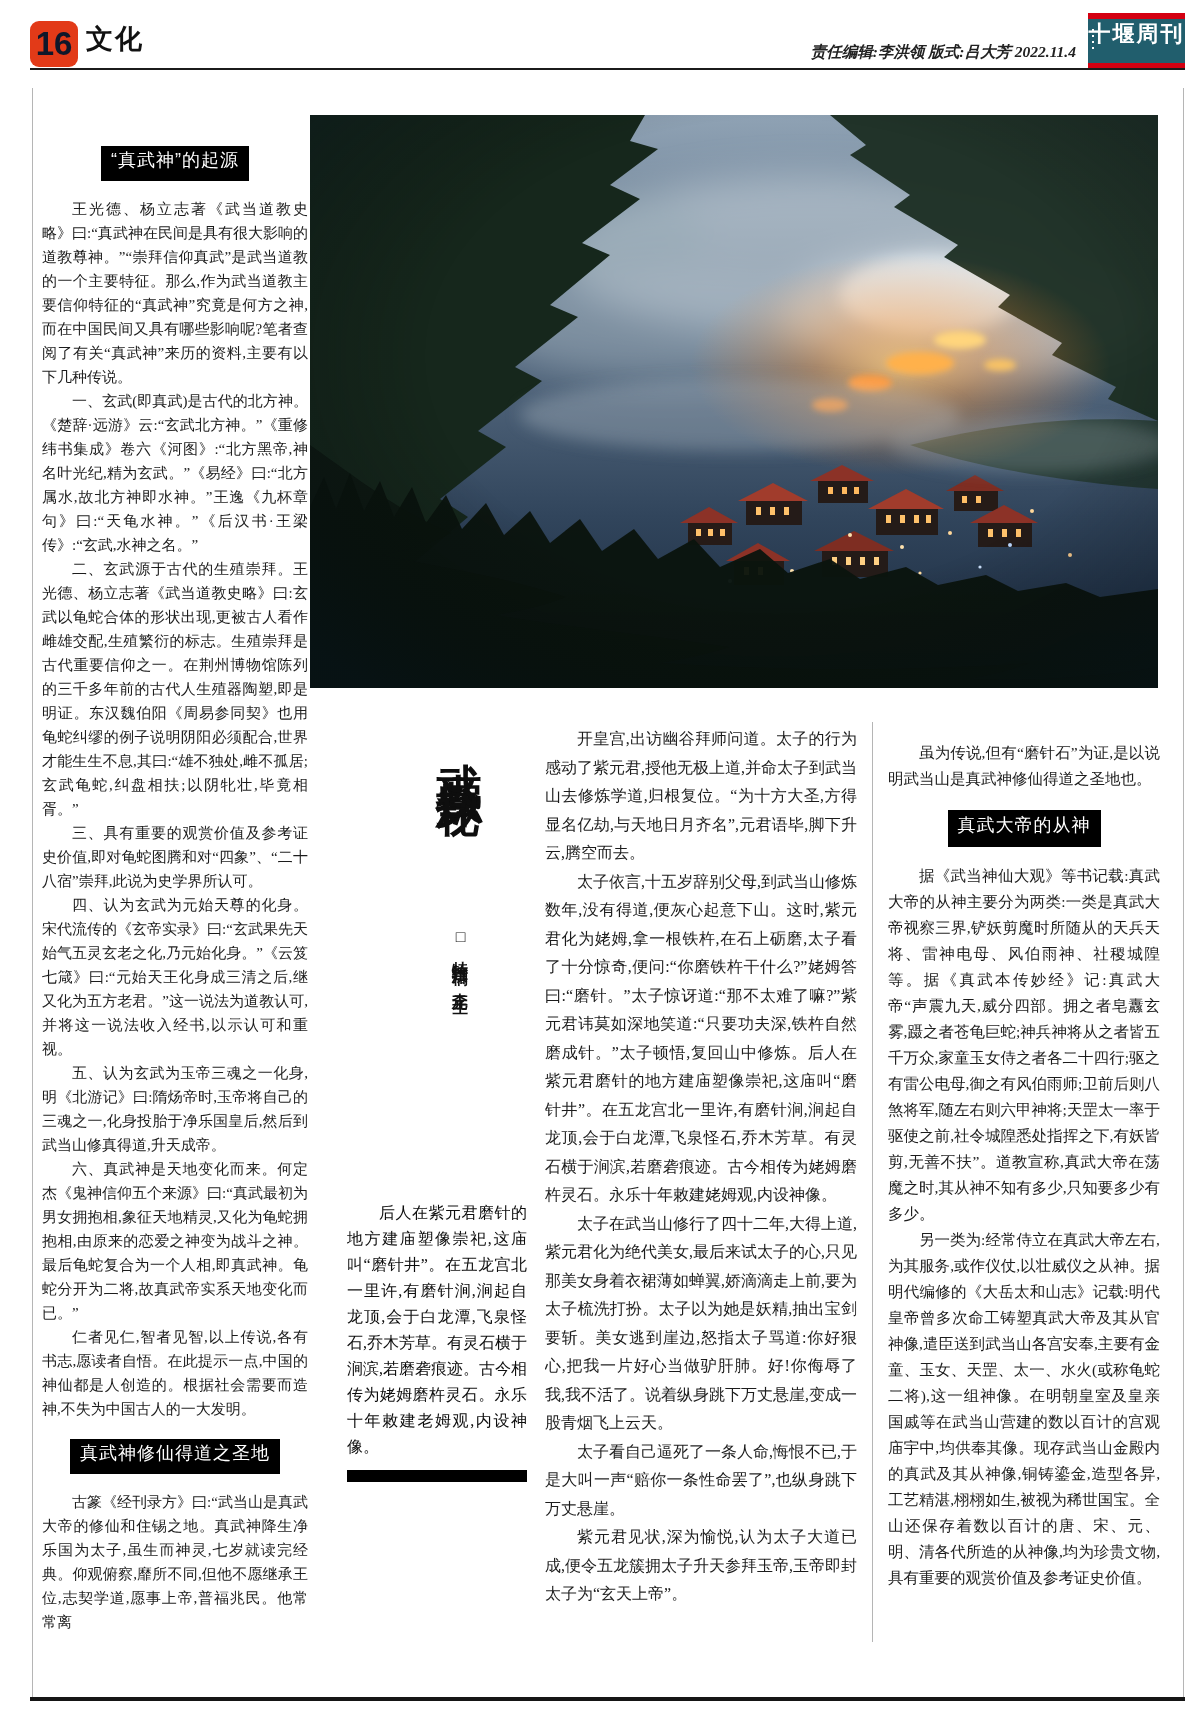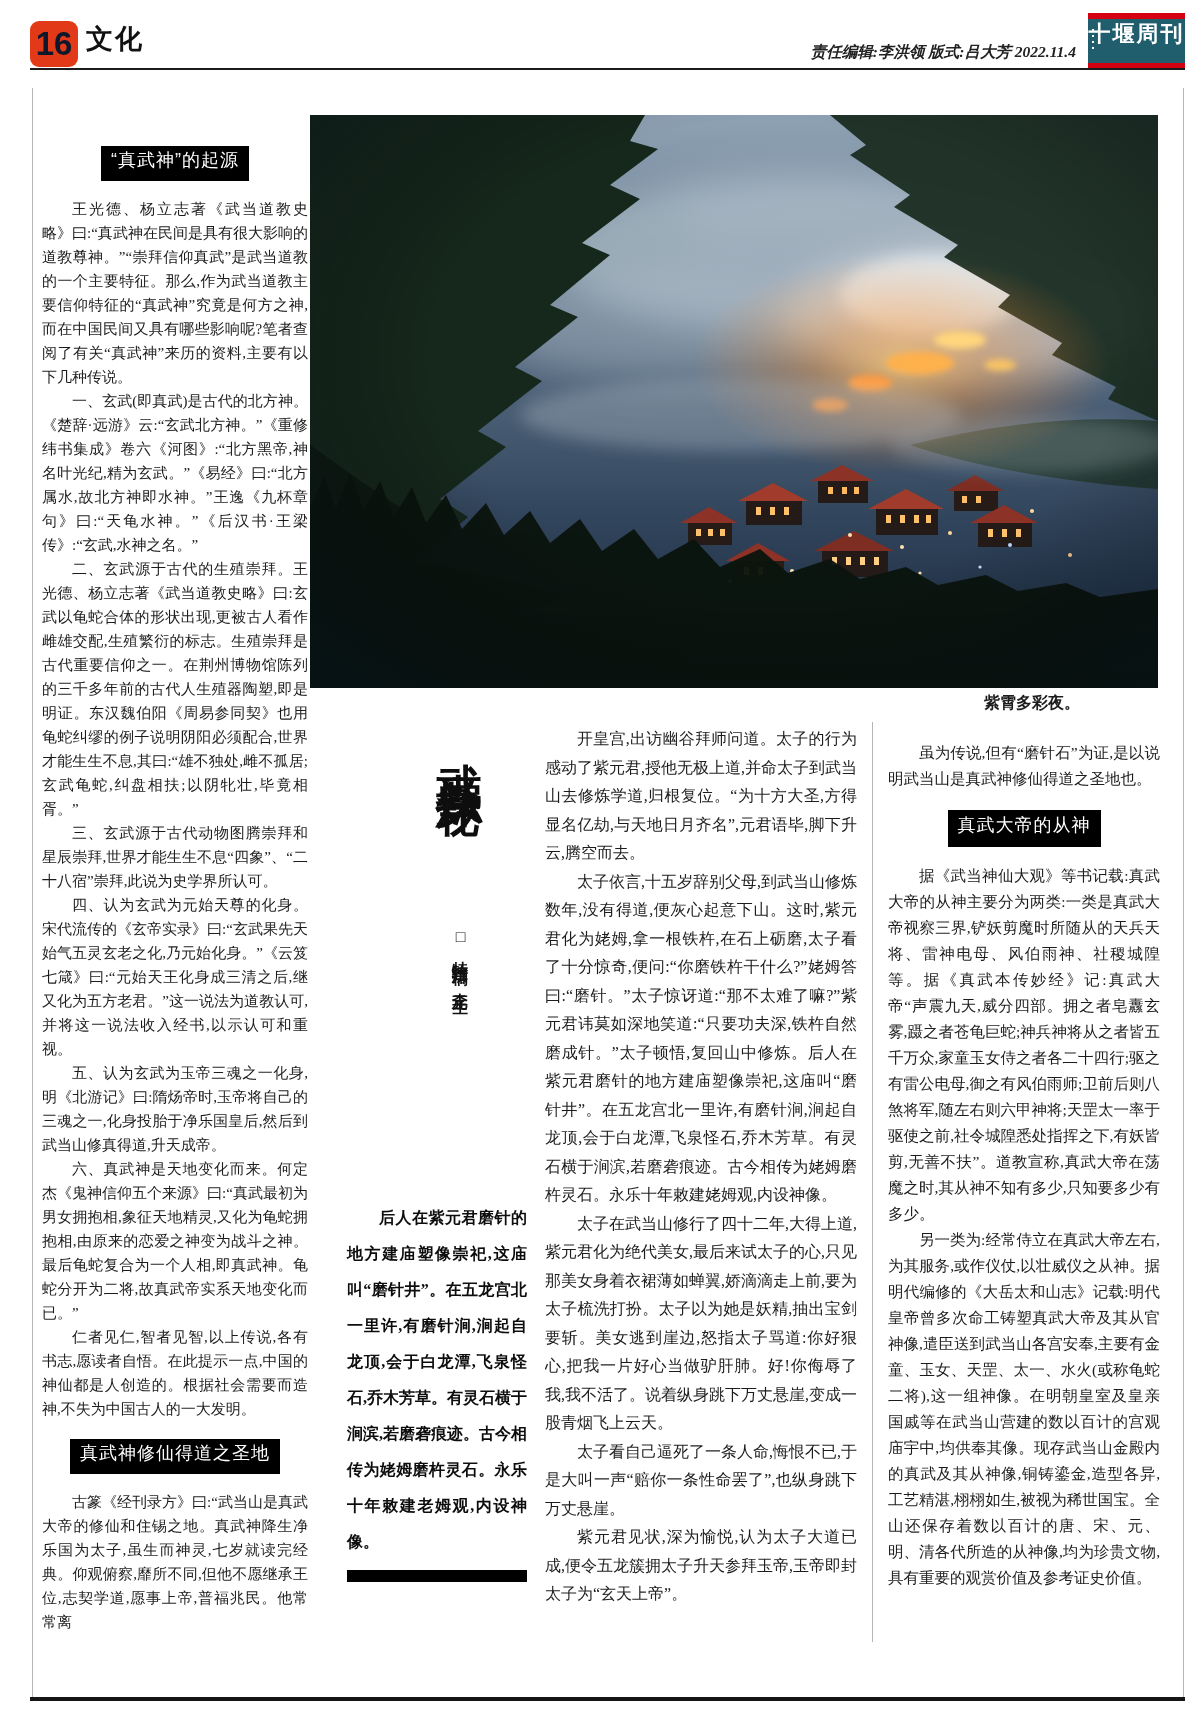--- a/index.html
+++ b/index.html
@@ -49,22 +49,22 @@
          font-weight:bold;color:#0e0e0e;}
   .t-main{font-size:46px;letter-spacing:10px;}
   .t-part{font-size:20px;margin-top:10px;letter-spacing:2px;}
   #byline{position:absolute;left:449px;top:928px;height:320px;writing-mode:vertical-rl;
           font-family:"Liberation Sans","DejaVu Sans",sans-serif;font-size:16px;font-weight:600;
           letter-spacing:3px;color:#111;}
   #byline .author{margin-top:20px;}
 
   
   #pullquote{position:absolute;left:347px;top:1200px;width:180px;}
-  #pullquote .pq{margin:0;text-indent:2em;text-align:justify;font-weight:bold;
-                 font-size:16px;line-height:36px;color:#0d0d0d;}
+  #pullquote .pq{margin:0;text-indent:2em;text-align:justify;font-weight:normal;
+                 font-size:16px;line-height:26px;color:#0d0d0d;}
   .pullbar{width:100%;height:12px;background:#000;margin-top:10px;}
 </style>
 </head>
 <body>
 
 <div id="page">
 
   <div id="pagenum" class="sans">16</div>
   <div id="section" class="sans">文化</div>
   <div id="editors">责任编辑:李洪领  版式:吕大芳  2022.11.4</div>
@@ -189,28 +189,27 @@
       </g>
       <g filter="url(#b8)">
         <ellipse cx="430" cy="300" rx="220" ry="36" fill="#cdd8de" opacity="0.28"></ellipse>
         <ellipse cx="720" cy="330" rx="140" ry="28" fill="#c2d0d8" opacity="0.22"></ellipse>
       </g>
       <path d="M0,573 L0,330 C46,362 90,398 142,418 C118,430 96,436 72,440 C130,452 196,462 256,482 C232,492 210,496 186,500 C260,512 340,520 420,532 C396,540 374,544 350,548 C470,556 600,556 720,548 C700,556 680,560 660,564 C724,566 788,562 848,552 L848,573 Z" fill="#0e1912"></path>
       <path d="M0,392 L14,362 L26,394 L40,358 L54,396 L70,366 L84,402 L102,372 L116,408 L136,380 L152,414 L176,388 L194,420 L220,396 L240,428 L270,404 L292,436 L324,414 L348,444 L384,424 L410,452 L450,434 L478,458 L520,444 L550,464 L596,452 L628,470 L676,460 L708,476 L756,468 L790,482 L848,474 L848,573 L0,573 Z" fill="#0a140e" opacity="0.96"></path>
       <rect width="848" height="573" fill="url(#vig)"></rect>
     </svg>
   </figure>
-  <div id="caption">紫霄多彩夜。</div>
 
   <section id="col1" class="col">
     <span class="hbox">“真武神”的起源</span>
     <p class="p">王光德、杨立志著《武当道教史略》曰:“真武神在民间是具有很大影响的道教尊神。”“崇拜信仰真武”是武当道教的一个主要特征。那么,作为武当道教主要信仰特征的“真武神”究竟是何方之神,而在中国民间又具有哪些影响呢?笔者查阅了有关“真武神”来历的资料,主要有以下几种传说。</p>
     <p class="p">一、玄武(即真武)是古代的北方神。《楚辞·远游》云:“玄武北方神。”《重修纬书集成》卷六《河图》:“北方黑帝,神名叶光纪,精为玄武。”《易经》曰:“北方属水,故北方神即水神。”王逸《九杯章句》曰:“天龟水神。”《后汉书·王梁传》:“玄武,水神之名。”</p>
     <p class="p">二、玄武源于古代的生殖崇拜。王光德、杨立志著《武当道教史略》曰:玄武以龟蛇合体的形状出现,更被古人看作雌雄交配,生殖繁衍的标志。生殖崇拜是古代重要信仰之一。在荆州博物馆陈列的三千多年前的古代人生殖器陶塑,即是明证。东汉魏伯阳《周易参同契》也用龟蛇纠缪的例子说明阴阳必须配合,世界才能生生不息,其曰:“雄不独处,雌不孤居;玄武龟蛇,纠盘相扶;以阴牝壮,毕竟相胥。”</p>
-    <p class="p">三、玄武源于古代动物图腾崇拜和星辰崇拜,世界才能生生不息“四象”、“二十八宿”崇拜,此说为史学界所认可。</p>
+    <p class="p">三、具有重要的观赏价值及参考证史价值,即对龟蛇图腾和对“四象”、“二十八宿”崇拜,此说为史学界所认可。</p>
     <p class="p">四、认为玄武为元始天尊的化身。宋代流传的《玄帝实录》曰:“玄武果先天始气五灵玄老之化,乃元始化身。”《云笈七箴》曰:“元始天王化身成三清之后,继又化为五方老君。”这一说法为道教认可,并将这一说法收入经书,以示认可和重视。</p>
     <p class="p">五、认为玄武为玉帝三魂之一化身,明《北游记》曰:隋炀帝时,玉帝将自己的三魂之一,化身投胎于净乐国皇后,然后到武当山修真得道,升天成帝。</p>
     <p class="p">六、真武神是天地变化而来。何定杰《鬼神信仰五个来源》曰:“真武最初为男女拥抱相,象征天地精灵,又化为龟蛇拥抱相,由原来的恋爱之神变为战斗之神。最后龟蛇复合为一个人相,即真武神。龟蛇分开为二将,故真武帝实系天地变化而已。”</p>
     <p class="p">仁者见仁,智者见智,以上传说,各有书志,愿读者自悟。在此提示一点,中国的神仙都是人创造的。根据社会需要而造神,不失为中国古人的一大发明。</p>
     <span class="hbox mt">真武神修仙得道之圣地</span>
     <p class="p">古篆《经刊录方》曰:“武当山是真武大帝的修仙和住锡之地。真武神降生净乐国为太子,虽生而神灵,七岁就读完经典。仰观俯察,靡所不同,但他不愿继承王位,志契学道,愿事上帝,普福兆民。他常常离</p>
   </section>
 
   <div id="title">
     <span class="t-main">武当探秘</span><span class="t-part">(三)</span>

